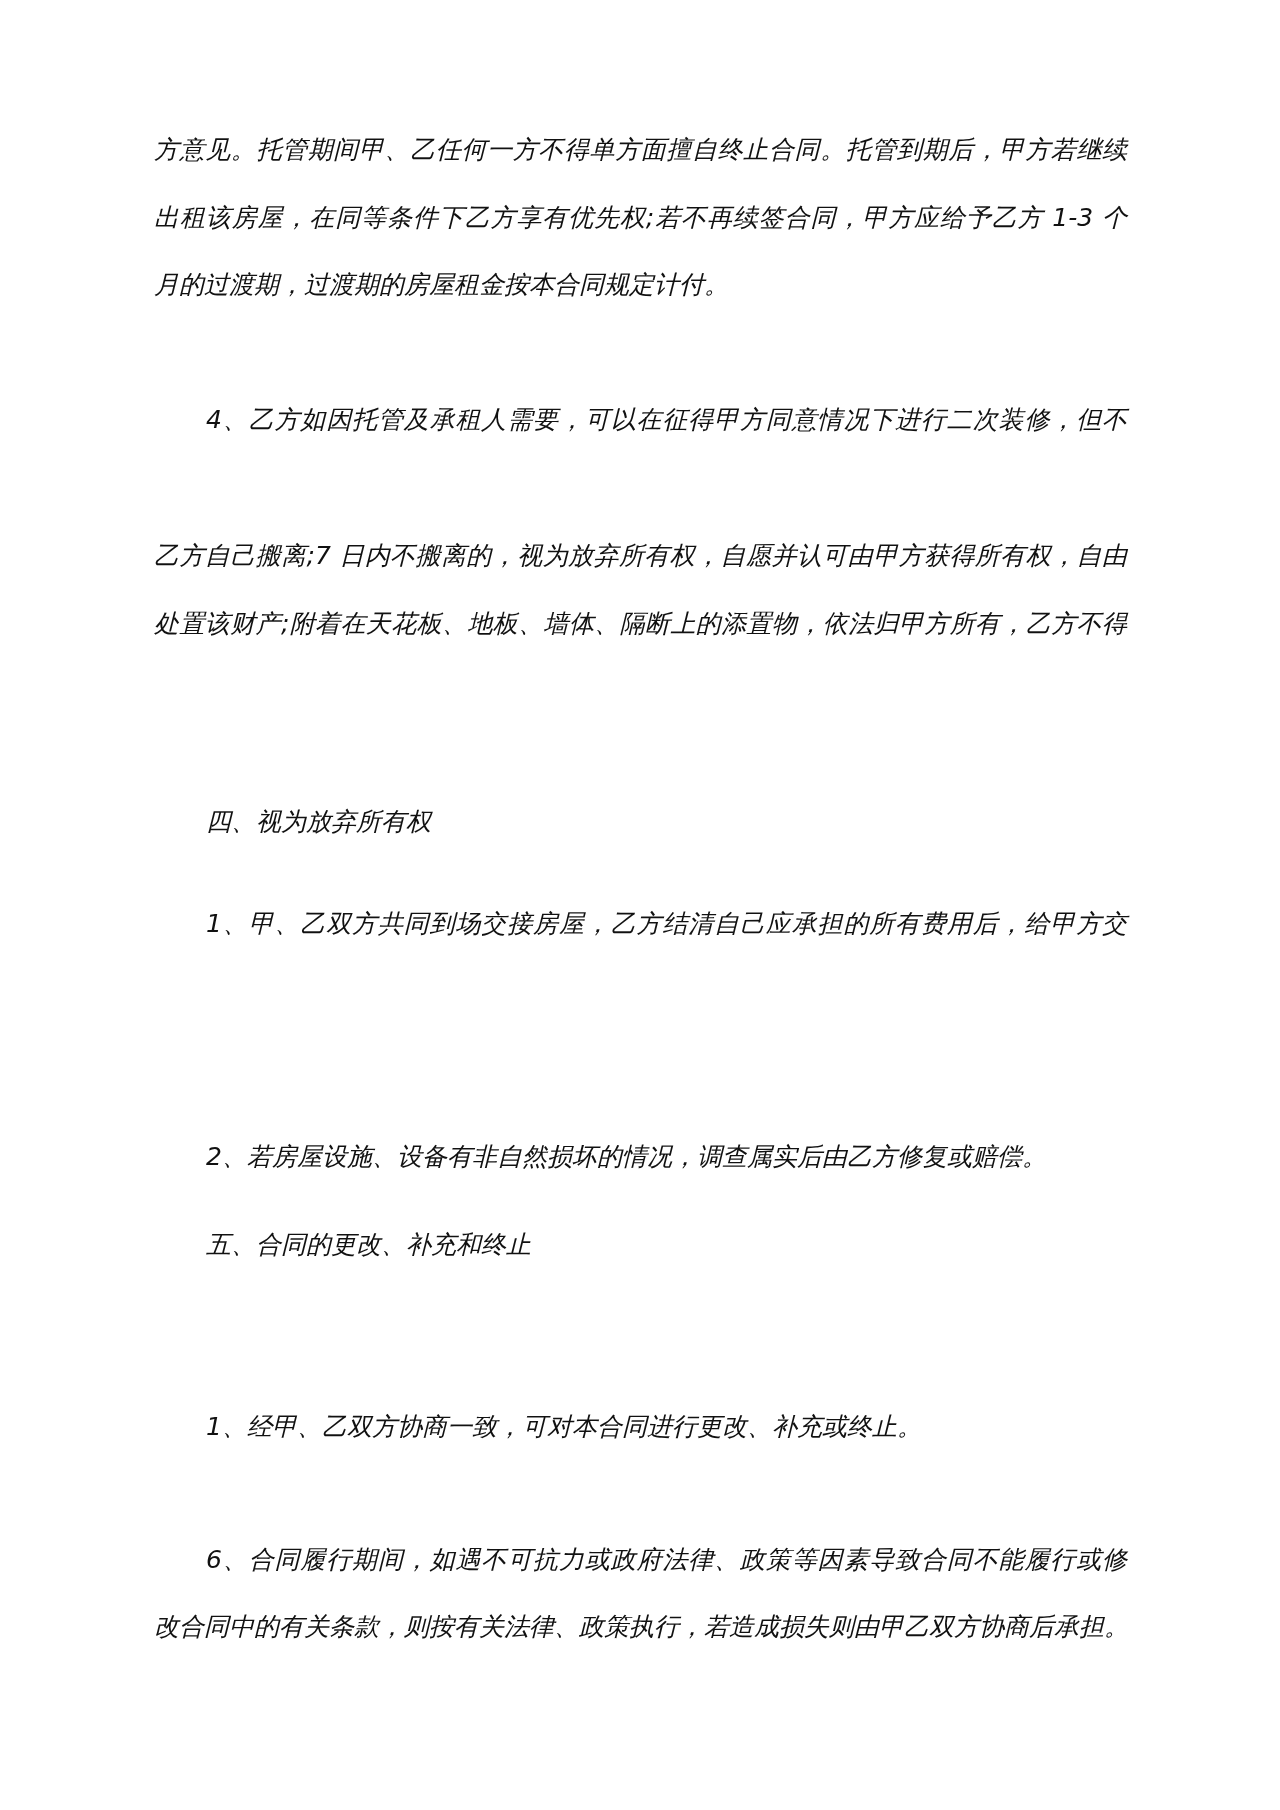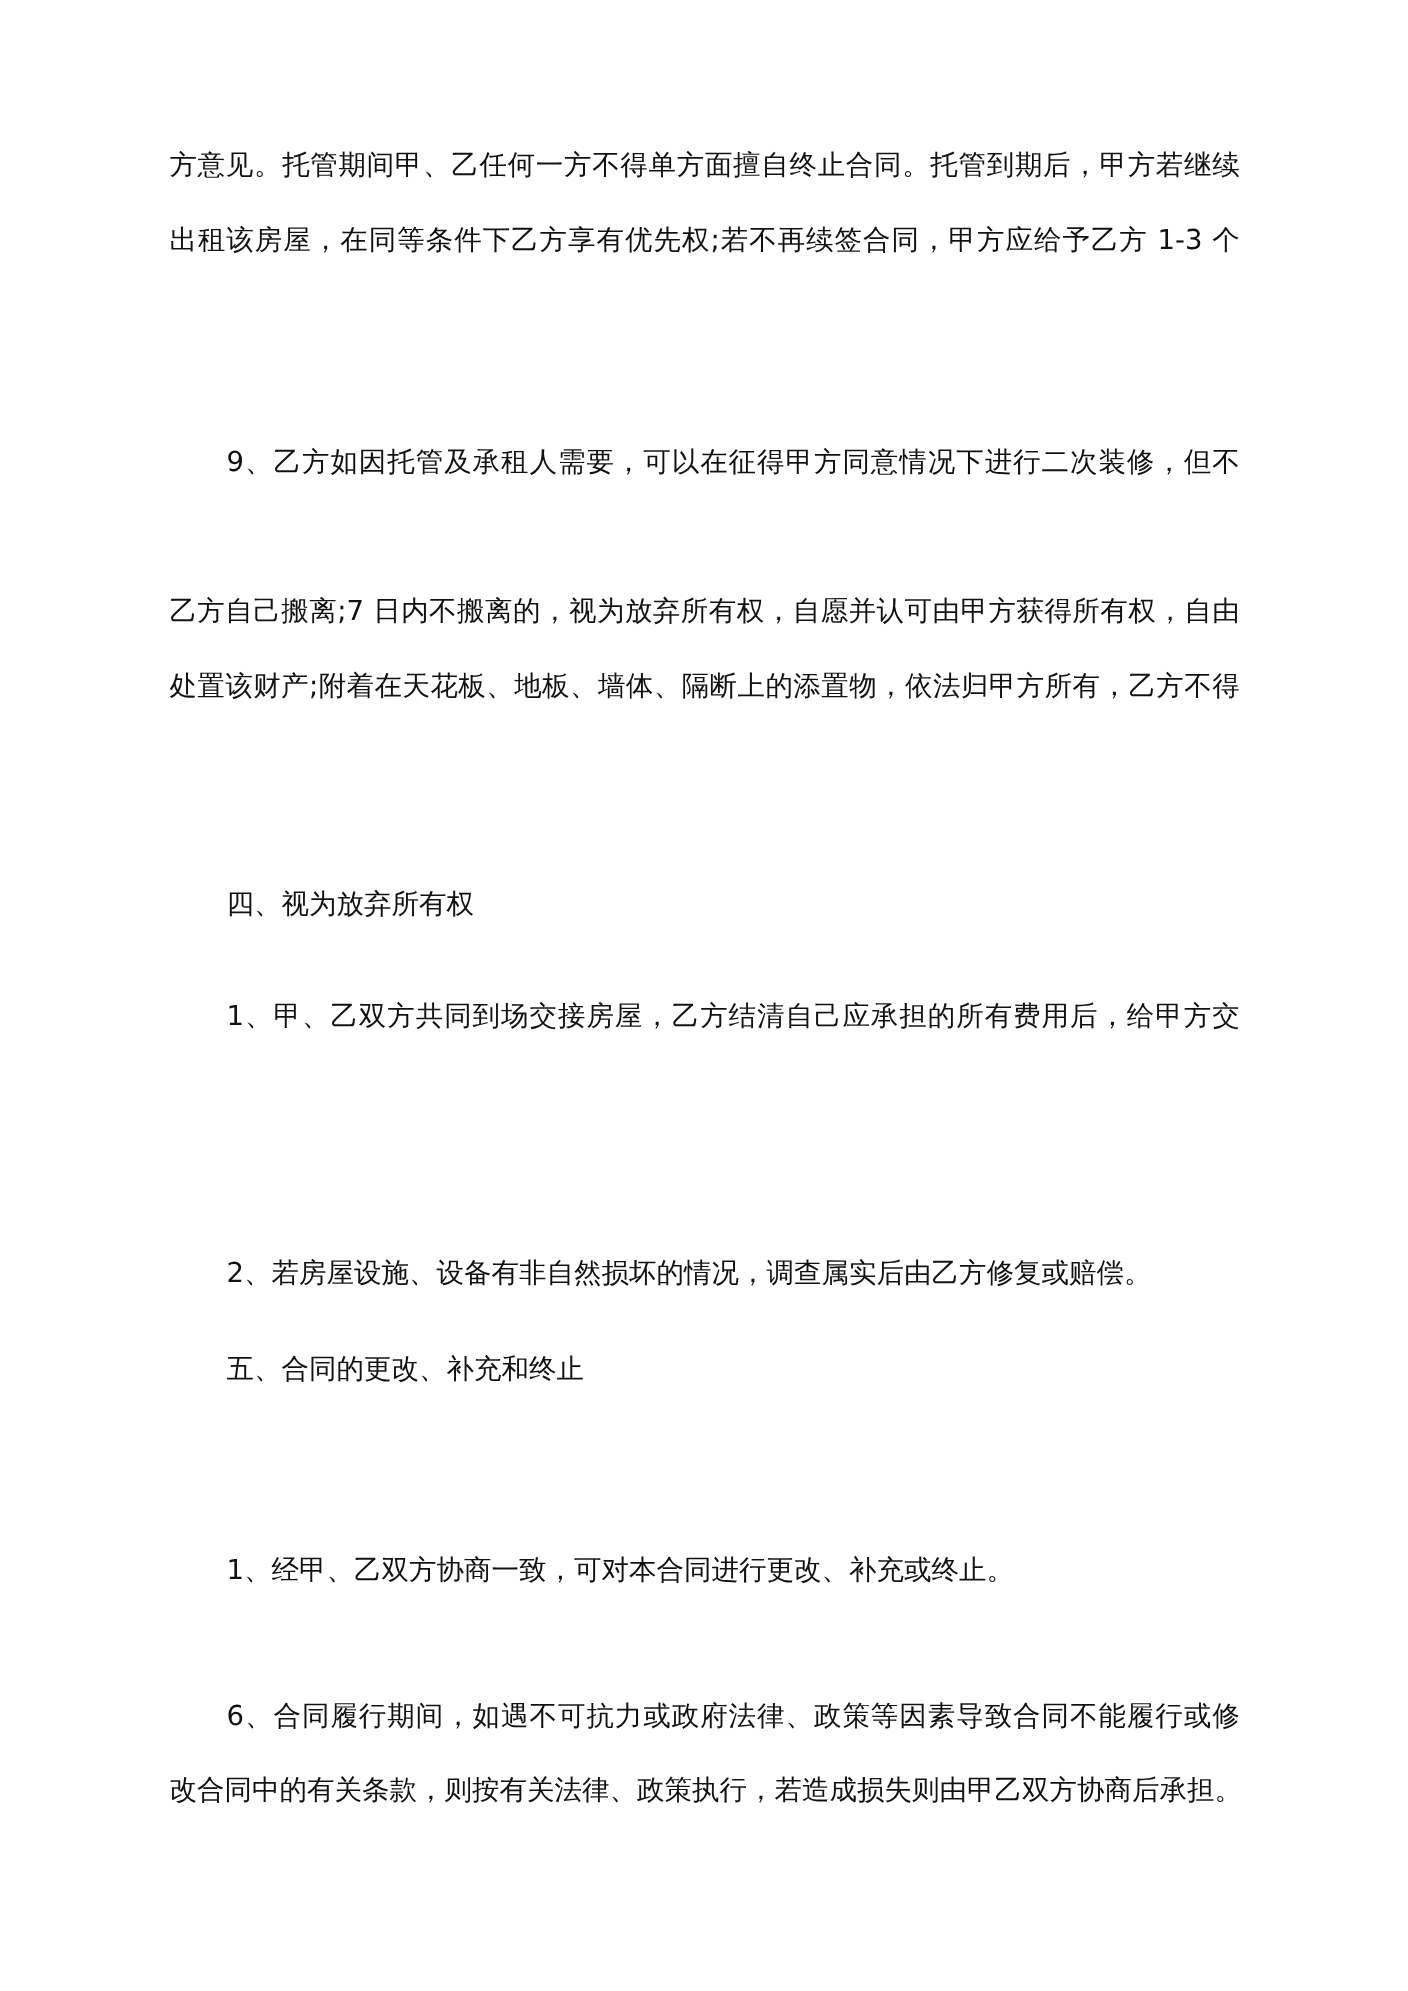--- a/index.html
+++ b/index.html
@@ -15,20 +15,21 @@
     font-family: "DejaVu Sans", "Liberation Sans", sans-serif;
     color: #111111;
   }
   .page {
     position: absolute;
     left: 0;
     top: 0;
     width: 1280px;
     height: 1810px;
     background: #ffffff;
+    font-style: italic;
   }
   .line {
     position: absolute;
     left: 154px;
     width: 973px;
     height: 40px;
     line-height: 40px;
     font-size: 25px;
     white-space: nowrap;
     overflow: visible;
@@ -53,23 +54,26 @@
 <body>
 
 <div class="page">
 
   <div class="line" style="top:130px">
       <span class="txt">方意见。托管期间甲、乙任何一方不得单方面擅自终止合同。托管到期后，甲方若继续</span>
     </div>
   <div class="line" style="top:198px">
       <span class="txt">出租该房屋，在同等条件下乙方享有优先权;若不再续签合同，甲方应给予乙方 1-3 个</span>
     </div>
+  <div class="line last" style="top:265px">
+      <span class="txt">月的过渡期，过渡期的房屋租金按本合同规定计付。</span>
+    </div>
 
   <div class="line indent" style="top:400px">
-      <span class="txt">9、乙方如因托管及承租人需要，可以在征得甲方同意情况下进行二次装修，但不</span>
+      <span class="txt">4、乙方如因托管及承租人需要，可以在征得甲方同意情况下进行二次装修，但不</span>
     </div>
   <div class="line" style="top:536px">
       <span class="txt">乙方自己搬离;7 日内不搬离的，视为放弃所有权，自愿并认可由甲方获得所有权，自由</span>
     </div>
   <div class="line" style="top:604px">
       <span class="txt">处置该财产;附着在天花板、地板、墙体、隔断上的添置物，依法归甲方所有，乙方不得</span>
     </div>
 
   <div class="line indent last" style="top:802px">
       <span class="txt">四、视为放弃所有权</span>

